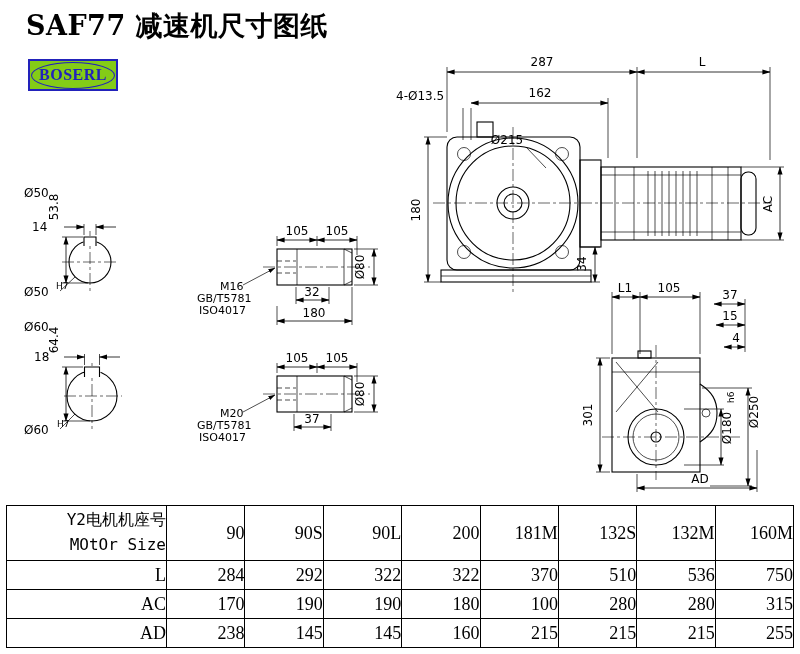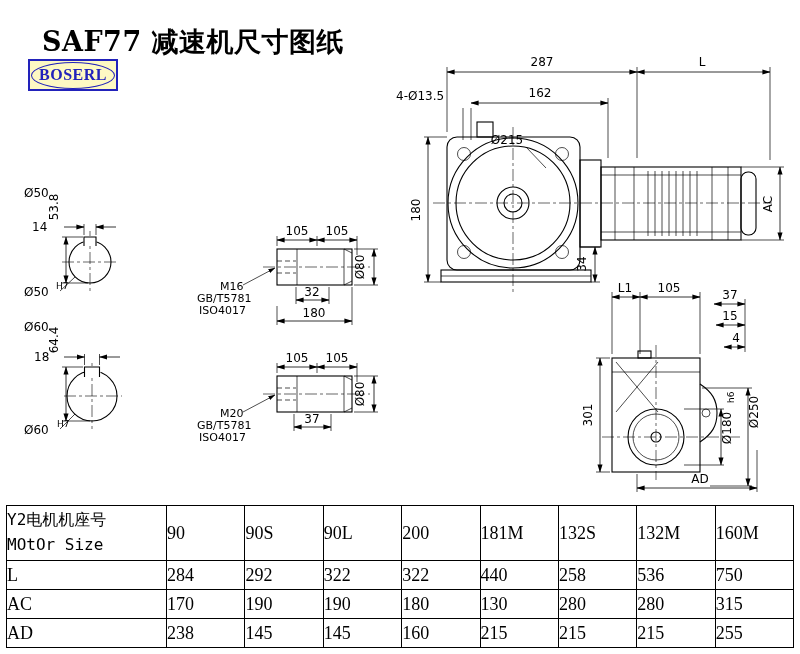--- a/index.html
+++ b/index.html
@@ -1,31 +1,31 @@
 <!DOCTYPE html>
 <html><head>
 <meta charset="utf-8">
 <style>
   *{box-sizing:border-box}
   body{margin:0;background:#fff}
   .page{position:relative;width:800px;height:654px;background:#fff;overflow:hidden;color:#000}
-  .title{position:absolute;left:26px;top:8px;margin:16px;font:bold 27px "DejaVu Serif","Liberation Serif",serif;letter-spacing:.5px;white-space:nowrap}
-  .logo{position:absolute;left:28px;top:59px;width:90px;height:32px;border:2px solid #2222bb;display:flex;align-items:center;justify-content:center;background:#fef9c3}
+  .title{position:absolute;left:26px;top:8px;margin:0;font:bold 27px "DejaVu Serif","Liberation Serif",serif;letter-spacing:.5px;white-space:nowrap}
+  .logo{position:absolute;left:28px;top:59px;width:90px;height:32px;border:2px solid #2222bb;display:flex;align-items:center;justify-content:center;background:#84cc16}
   .logo-ellipse{display:flex;align-items:center;justify-content:center;width:84px;height:27px;border:1.5px solid #2222bb;border-radius:50%}
   .logo-text{font:bold 16px "Liberation Serif",serif;color:#2222bb;letter-spacing:.5px}
   .drawing{position:absolute;left:0;top:0}
   .ol{fill:none;stroke:#000;stroke-width:1.1}
   .tl{fill:none;stroke:#000;stroke-width:.7}
   .dim{fill:none;stroke:#000;stroke-width:.8}
   .cl{fill:none;stroke:#000;stroke-width:.6;stroke-dasharray:12 3 3 3}
   .hid{fill:none;stroke:#000;stroke-width:.7;stroke-dasharray:5 3}
   text.d{font:12px "DejaVu Sans",sans-serif;fill:#000}
   text.ds{font:9px "DejaVu Sans",sans-serif;fill:#000}
   text.ds2{font:11px "DejaVu Sans",sans-serif;fill:#000}
-  .dim-table{position:absolute;left:6px;top:505px;width:788px;border-collapse:collapse;table-layout:fixed;text-align:left}
+  .dim-table{position:absolute;left:6px;top:505px;width:788px;border-collapse:collapse;table-layout:fixed;text-align:right}
   .dim-table td{border:1.4px solid #000;padding:0;font:18px "Liberation Serif",serif;height:29px;vertical-align:middle}
   .dim-table td.hdr{font:16px "DejaVu Sans Mono",monospace;height:55px;line-height:1.55}
 </style>
 </head>
 <body>
 
 <div class="page">
 
   <h1 class="title">SAF77 减速机尺寸图纸</h1>
 
@@ -304,32 +304,32 @@
         <td>132S</td>
         <td>132M</td>
         <td>160M</td>
       </tr>
       <tr>
         <td>L</td>
         <td>284</td>
         <td>292</td>
         <td>322</td>
         <td>322</td>
-        <td>440</td>
-        <td>258</td>
+        <td>370</td>
+        <td>510</td>
         <td>536</td>
         <td>750</td>
       </tr>
       <tr>
         <td>AC</td>
         <td>170</td>
         <td>190</td>
         <td>190</td>
         <td>180</td>
-        <td>130</td>
+        <td>100</td>
         <td>280</td>
         <td>280</td>
         <td>315</td>
       </tr>
       <tr>
         <td>AD</td>
         <td>238</td>
         <td>145</td>
         <td>145</td>
         <td>160</td>

